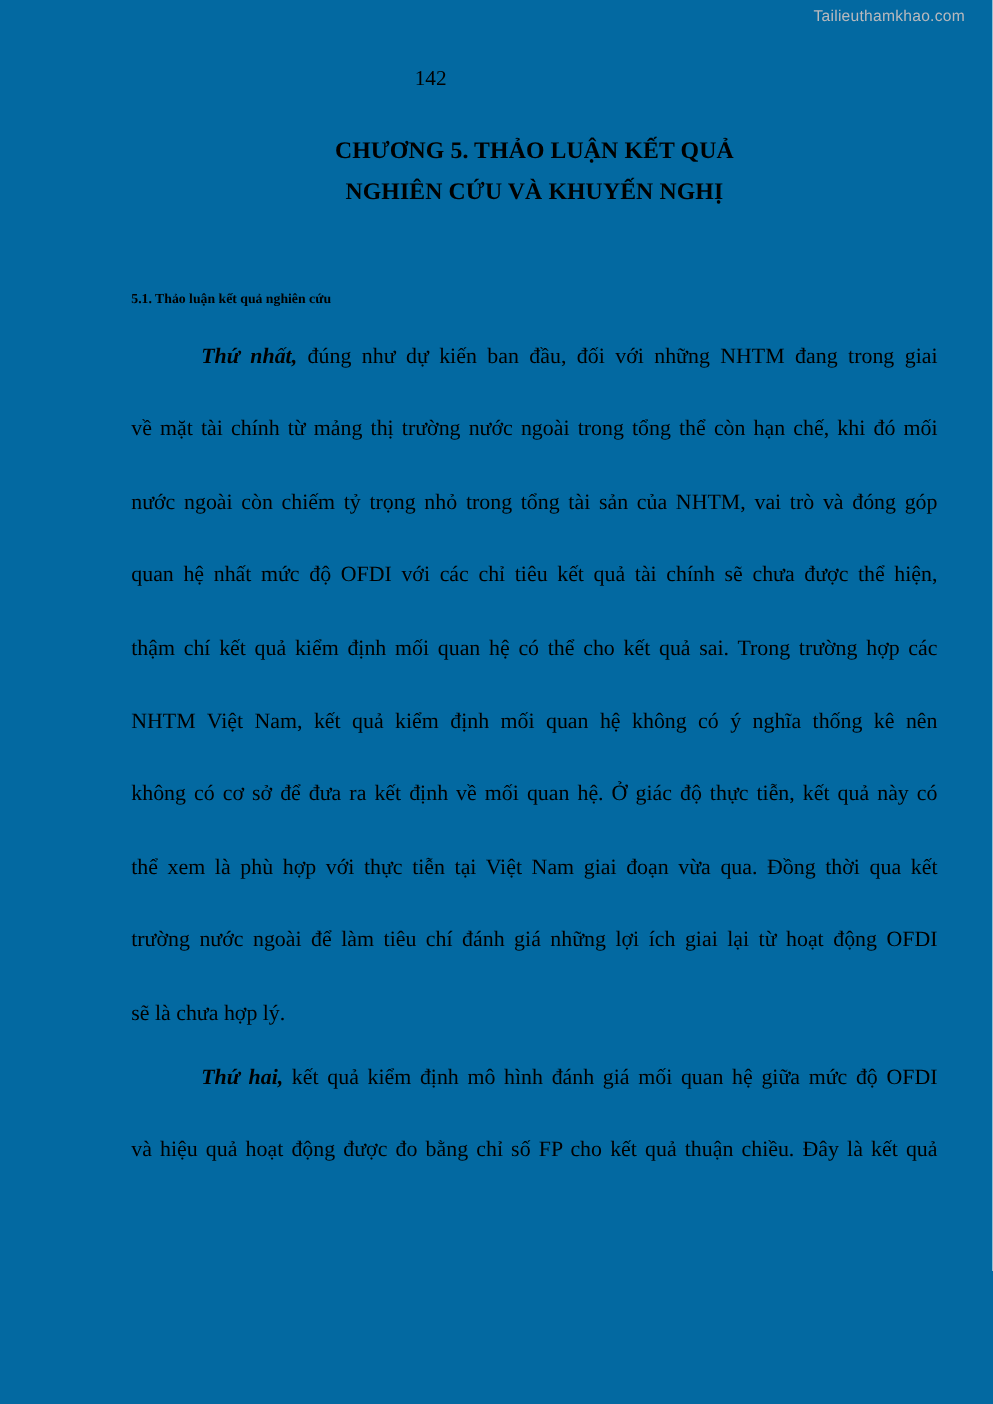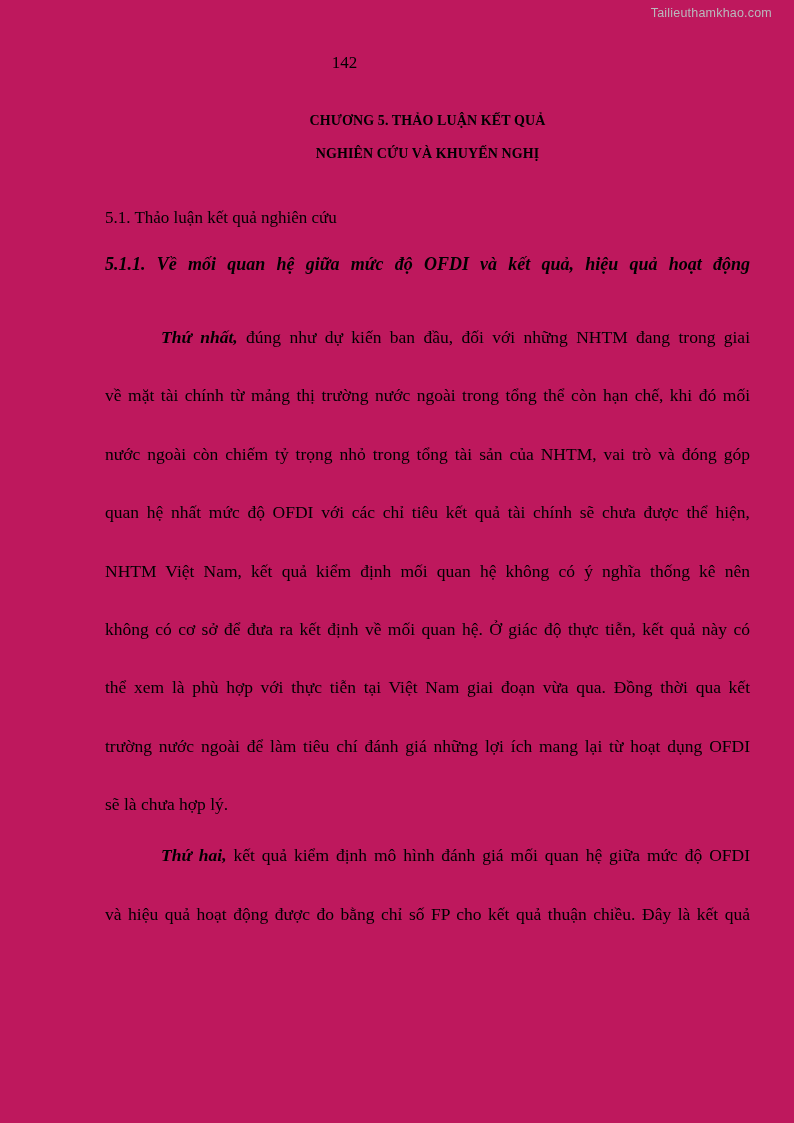--- a/index.html
+++ b/index.html
@@ -4,21 +4,21 @@
 <style>
   html, body {
     margin: 0;
     padding: 0;
     background: #ffffff;
   }
   .page {
     position: relative;
     width: 794px;
     height: 1123px;
-    background: #be185d;
+    background: #0369a1;
     overflow: hidden;
     font-family: "Liberation Serif", "DejaVu Serif", serif;
     color: #000000;
   }
   .watermark {
     position: absolute;
     top: 6px;
     right: 22px;
     font-family: "Liberation Sans", "DejaVu Sans", sans-serif;
     font-size: 12.5px;
@@ -37,32 +37,32 @@
   }
   .content {
     position: absolute;
     left: 105px;
     top: 104px;
     width: 645px;
   }
   .chapter-title {
     text-align: center;
     font-weight: bold;
-    font-size: 14px;
+    font-size: 19px;
     line-height: 33px;
     letter-spacing: 0.1px;
   }
   .chapter-title .line {
     display: block;
   }
   .h2 {
-    font-weight: normal;
-    font-size: 17px;
+    font-weight: bold;
+    font-size: 11px;
     line-height: 28px;
-    margin-top: 34px;
+    margin-top: 55px;
   }
   .h3 {
     font-weight: bold;
     font-style: italic;
     font-size: 18px;
     line-height: 30px;
     margin-top: 17px;
     text-align: justify;
     text-justify: inter-word;
   }
@@ -120,32 +120,32 @@
   <div class="content">
 
     <div class="chapter-title">
       <span class="line">CHƯƠNG 5. THẢO LUẬN KẾT QUẢ</span>
       <span class="line">NGHIÊN CỨU VÀ KHUYẾN NGHỊ</span>
     </div>
 
     <div class="h2">5.1. Thảo luận kết quả nghiên cứu</div>
 
     <div class="h3">
-      <span class="l j">5.1.1. Về mối quan hệ giữa mức độ OFDI và kết quả, hiệu quả hoạt động</span>
     </div>
 
     <div class="para p1">
       <span class="l j"><span class="indent"></span><span class="lead">Thứ nhất,</span><span> đúng như dự kiến ban đầu, đối với những NHTM đang trong giai</span></span>
       <span class="l j">về mặt tài chính từ mảng thị trường nước ngoài trong tổng thể còn hạn chế, khi đó mối</span>
       <span class="l j">nước ngoài còn chiếm tỷ trọng nhỏ trong tổng tài sản của NHTM, vai trò và đóng góp</span>
       <span class="l j">quan hệ nhất mức độ OFDI với các chỉ tiêu kết quả tài chính sẽ chưa được thể hiện,</span>
+      <span class="l j">thậm chí kết quả kiểm định mối quan hệ có thể cho kết quả sai. Trong trường hợp các</span>
       <span class="l j">NHTM Việt Nam, kết quả kiểm định mối quan hệ không có ý nghĩa thống kê nên</span>
       <span class="l j">không có cơ sở để đưa ra kết định về mối quan hệ. Ở giác độ thực tiễn, kết quả này có</span>
       <span class="l j">thể xem là phù hợp với thực tiễn tại Việt Nam giai đoạn vừa qua. Đồng thời qua kết</span>
-      <span class="l j">trường nước ngoài để làm tiêu chí đánh giá những lợi ích mang lại từ hoạt dụng OFDI</span>
+      <span class="l j">trường nước ngoài để làm tiêu chí đánh giá những lợi ích giai lại từ hoạt động OFDI</span>
       <span class="l">sẽ là chưa hợp lý.</span>
     </div>
 
     <div class="para p2">
       <span class="l j"><span class="indent"></span><span class="lead">Thứ hai,</span><span> kết quả kiểm định mô hình đánh giá mối quan hệ giữa mức độ OFDI</span></span>
       <span class="l j">và hiệu quả hoạt động được đo bằng chỉ số FP cho kết quả thuận chiều.  Đây là kết quả</span>
 
     </div>
 
   </div>

